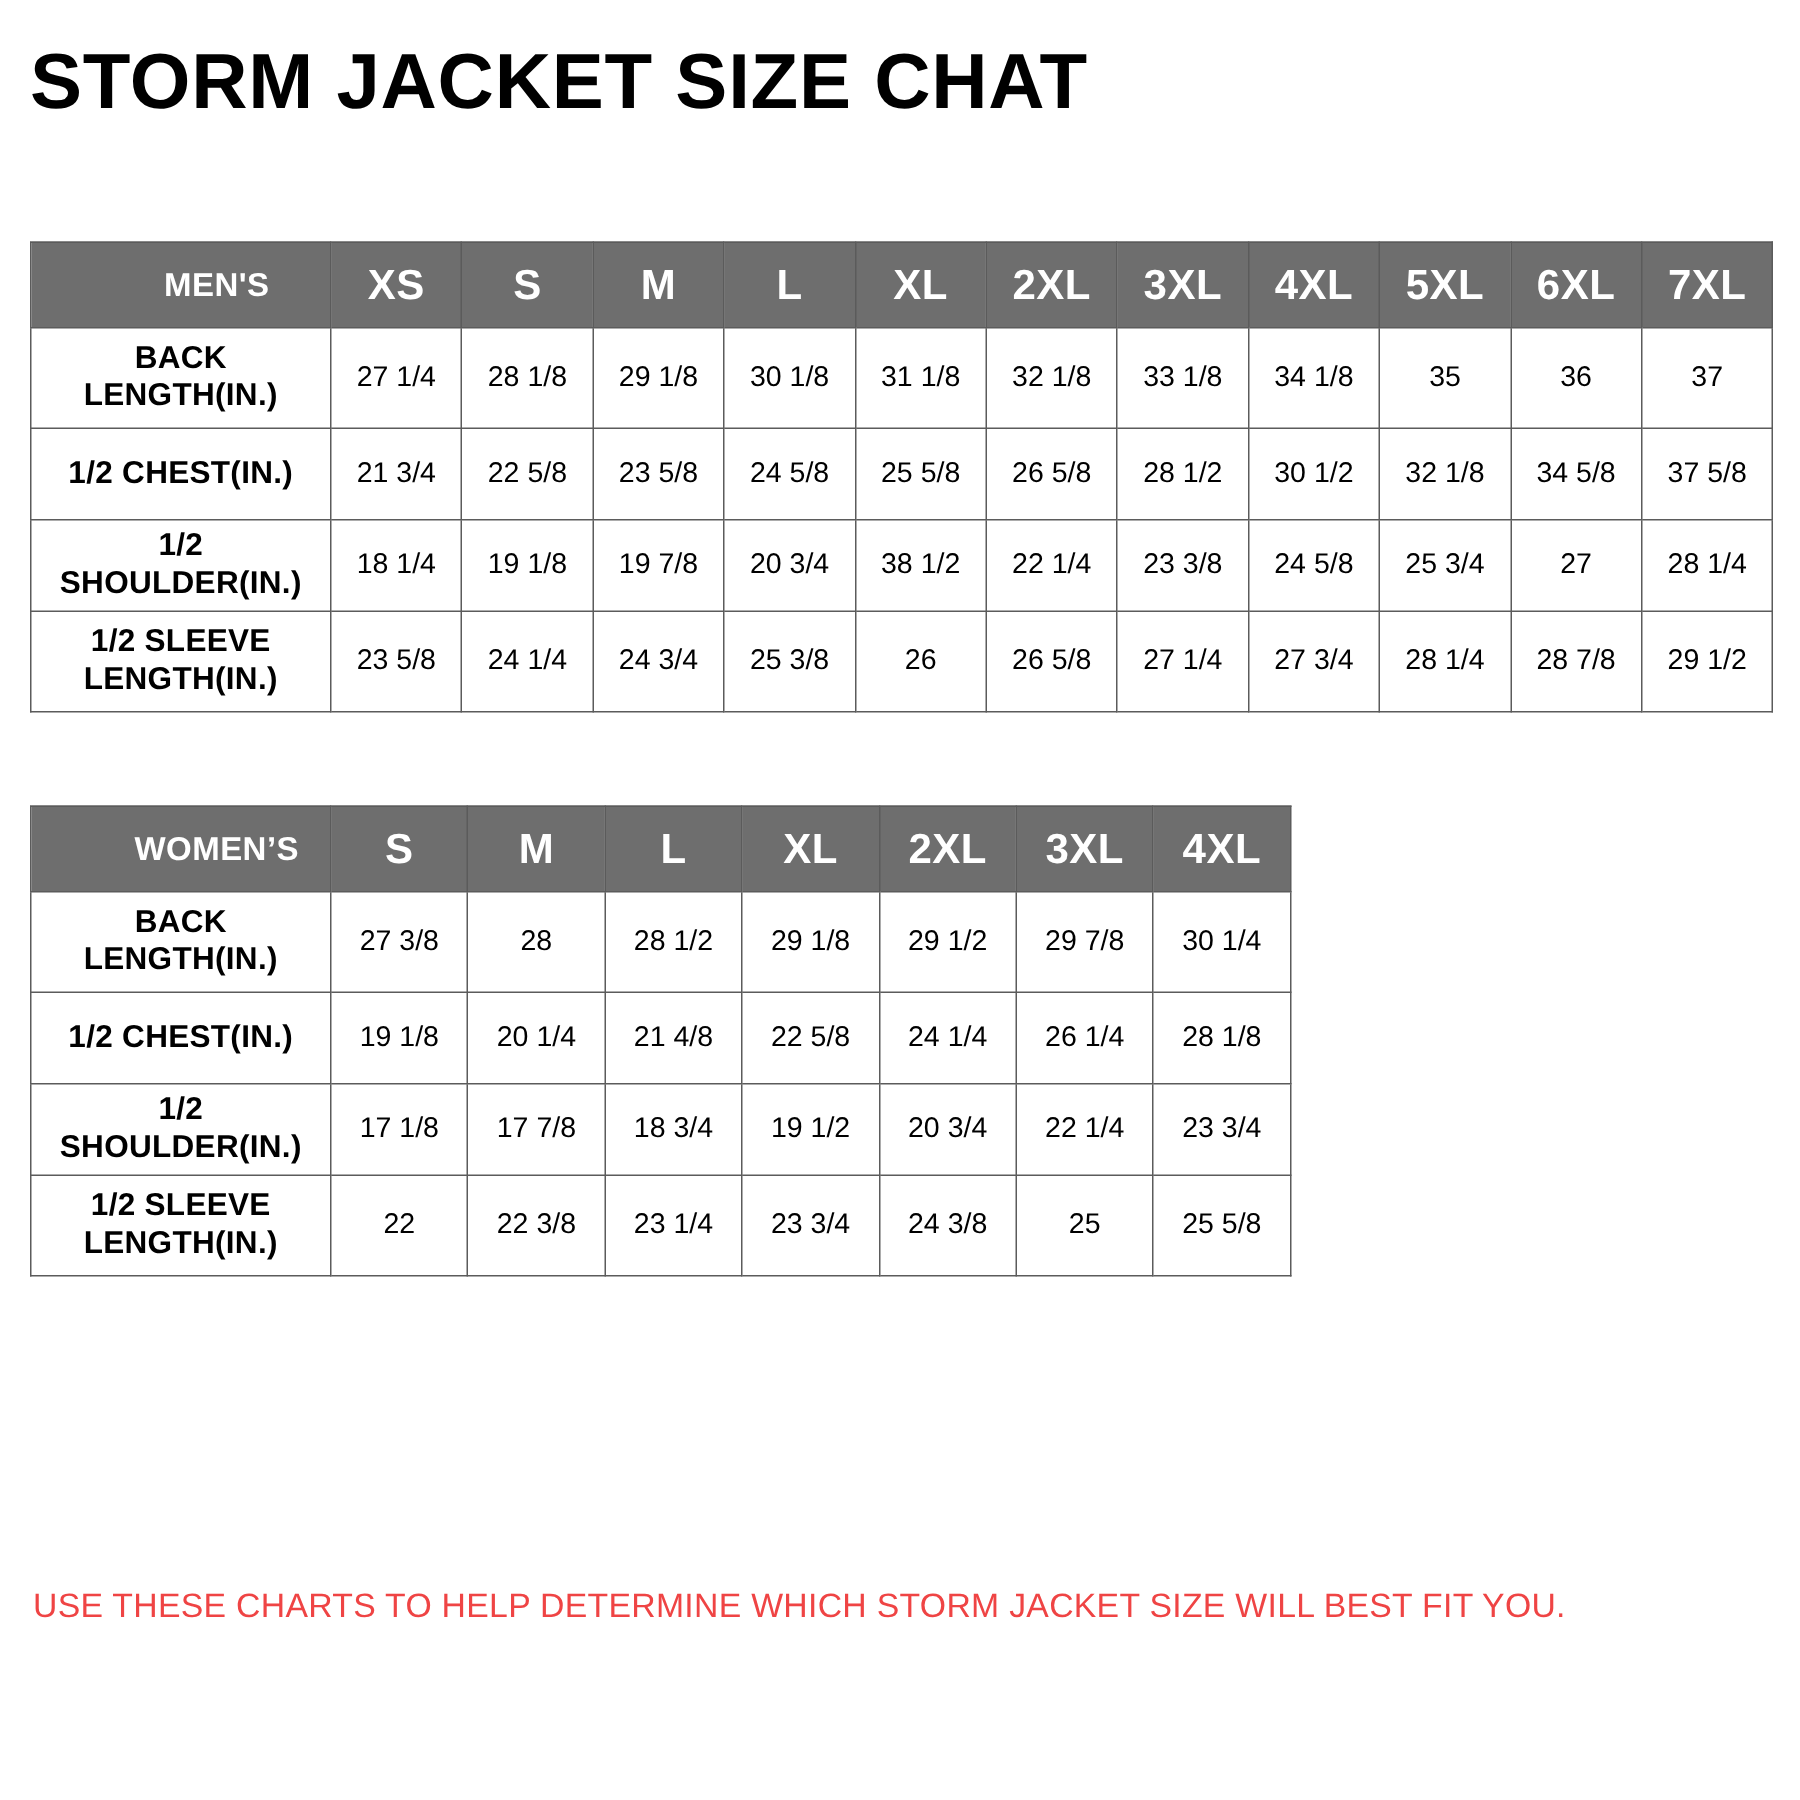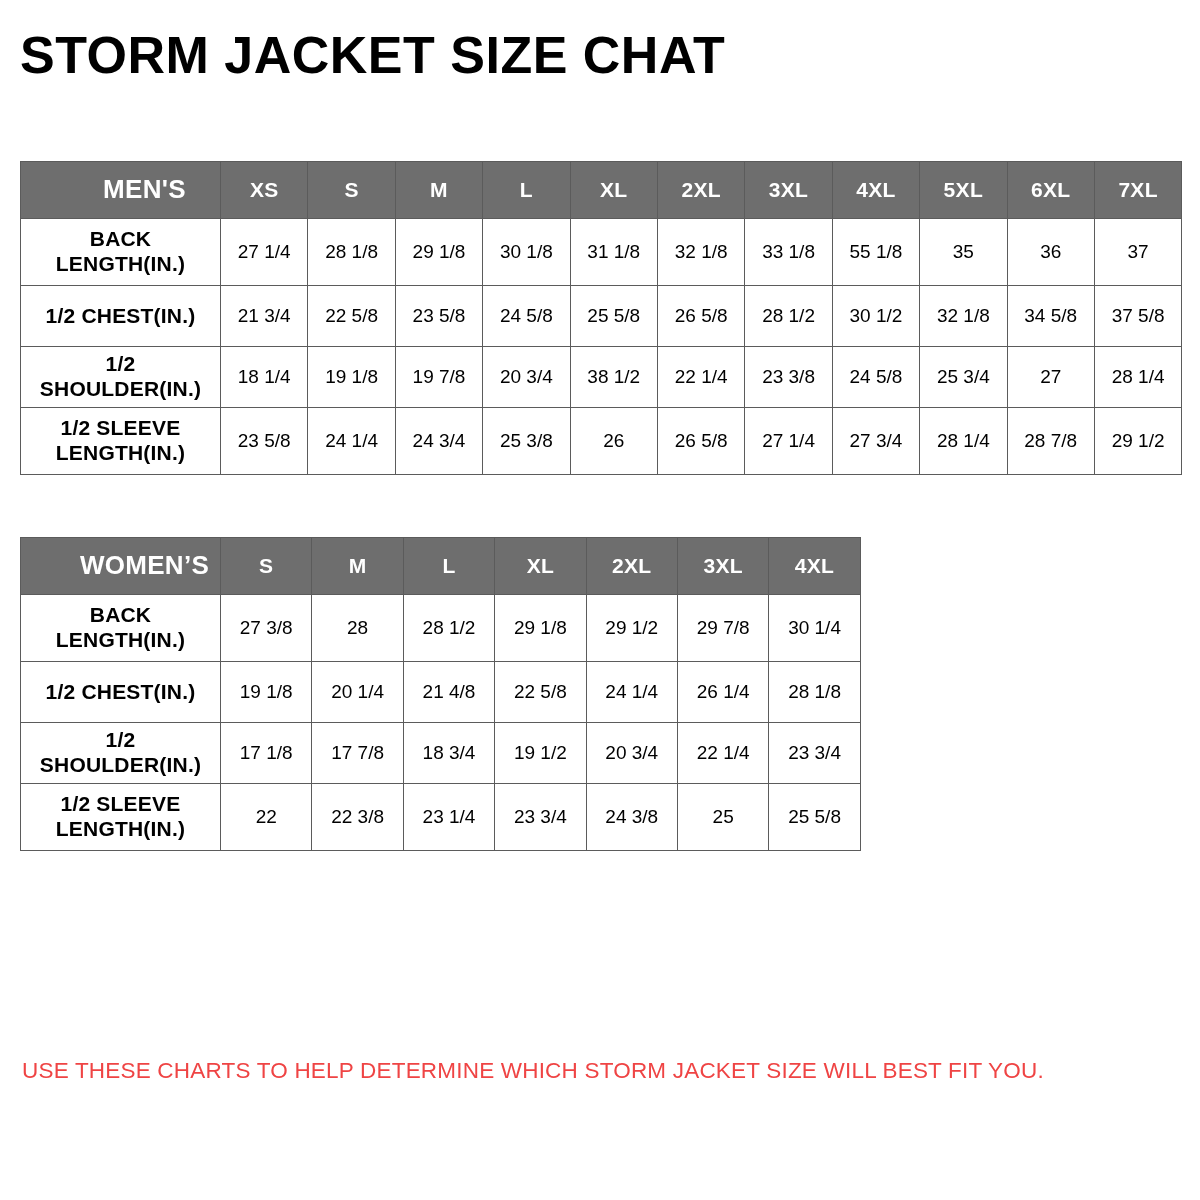--- a/index.html
+++ b/index.html
@@ -52,25 +52,25 @@
     vertical-align: middle;
     font-size: 19px;
     padding: 0;
     background: #ffffff;
   }
   thead th {
     background: #6e6e6e;
     color: #ffffff;
     font-weight: bold;
     height: 56px;
-    font-size: 21px;
+    font-size: 28px;
     letter-spacing: 0.3px;
   }
   thead th.corner {
-    font-size: 26px;
+    font-size: 22px;
     padding-left: 48px;
   }
   tbody td {
     height: 56px;
   }
   tbody td.rowhead {
     font-weight: bold;
     font-size: 21px;
     line-height: 1.15;
     letter-spacing: 0.2px;
@@ -147,21 +147,21 @@
       <tbody id="mens-body">
           <tr class="tall">
             <td class="rowhead">BACK LENGTH(IN.)</td>
             <td>27 1/4</td>
             <td>28 1/8</td>
             <td>29 1/8</td>
             <td>30 1/8</td>
             <td>31 1/8</td>
             <td>32 1/8</td>
             <td>33 1/8</td>
-            <td>55 1/8</td>
+            <td>34 1/8</td>
             <td>35</td>
             <td>36</td>
             <td>37</td>
           </tr>
           <tr>
             <td class="rowhead">1/2 CHEST(IN.)</td>
             <td>21 3/4</td>
             <td>22 5/8</td>
             <td>23 5/8</td>
             <td>24 5/8</td>

